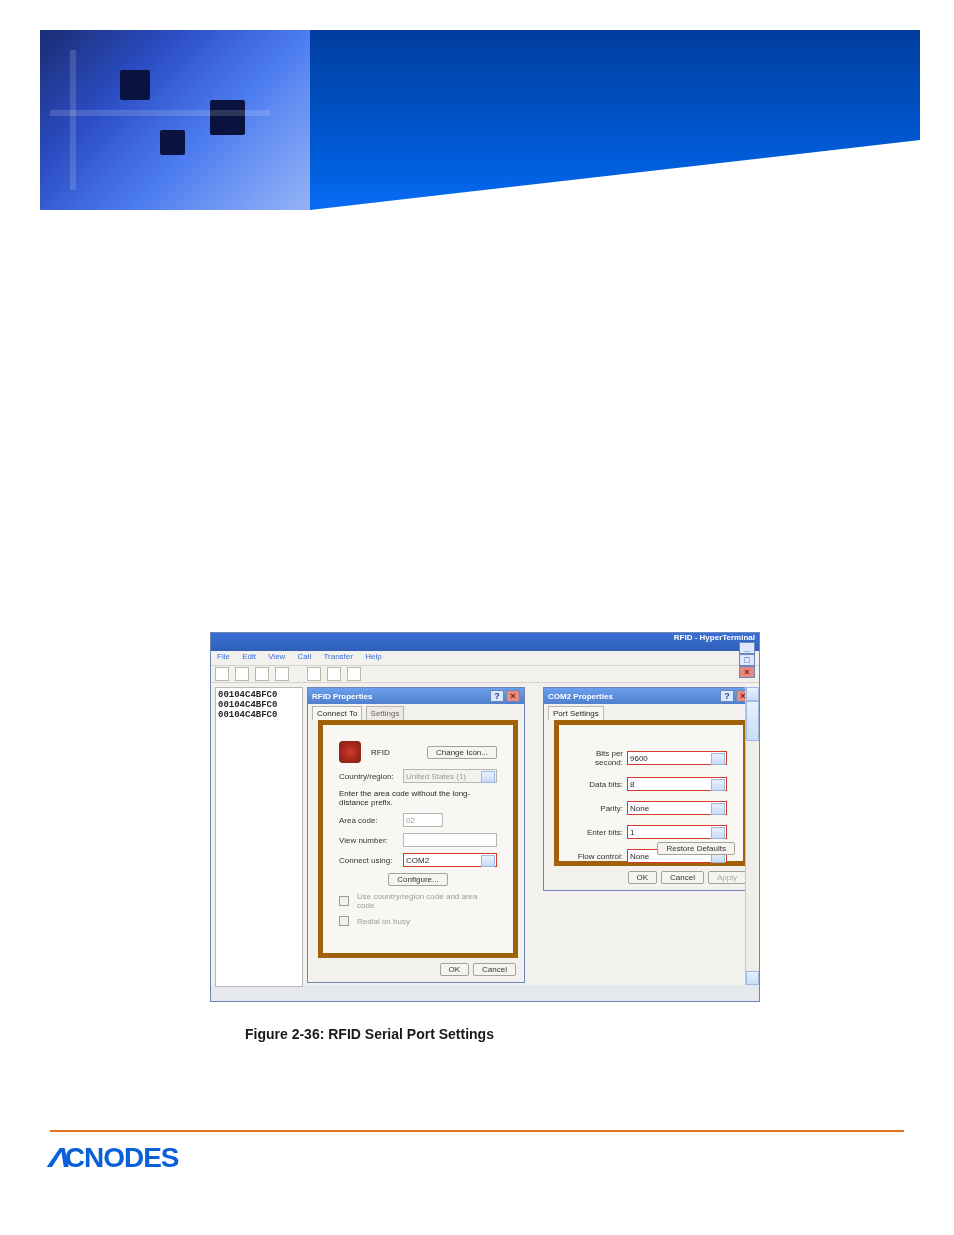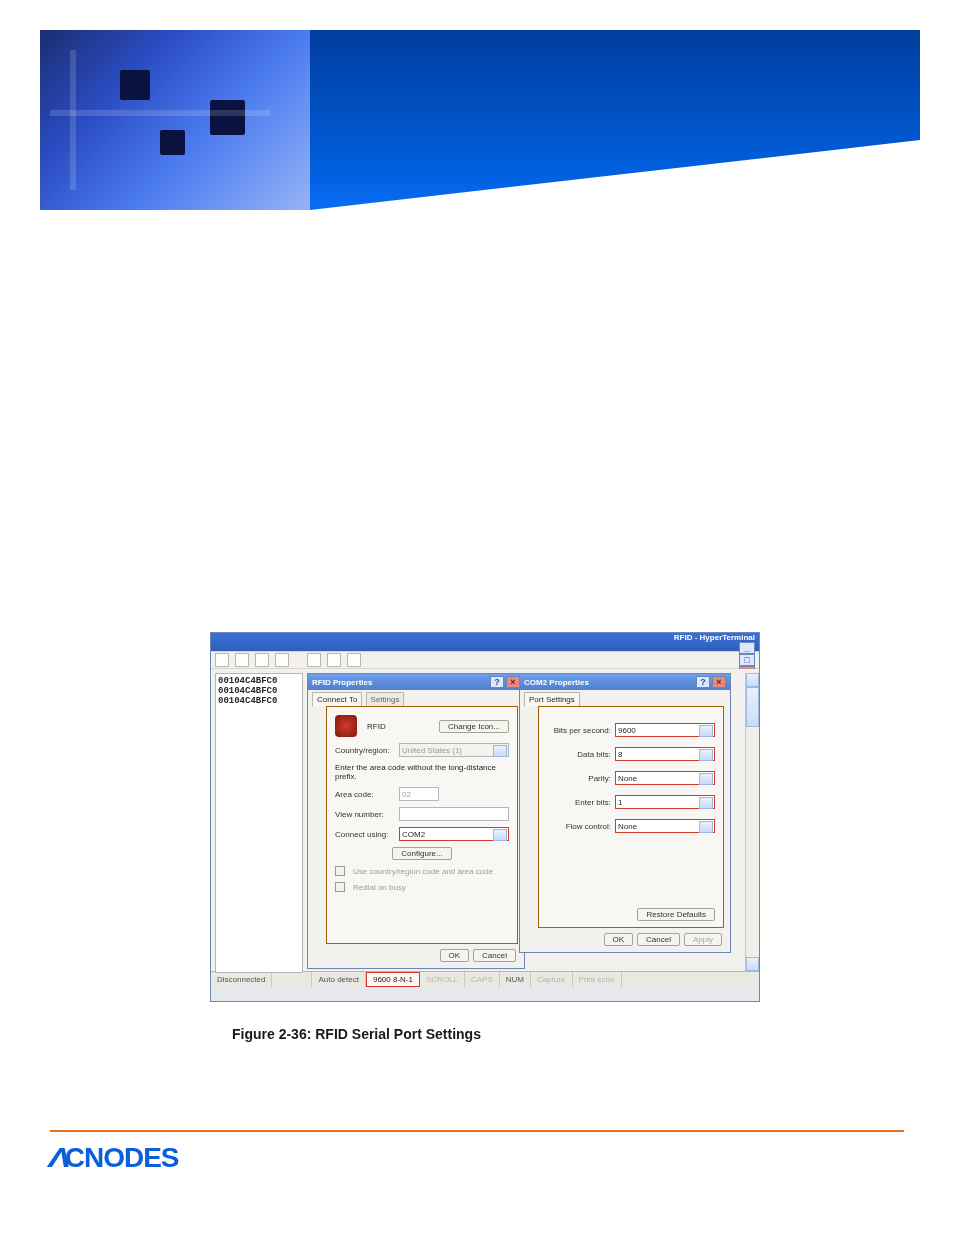--- a/index.html
+++ b/index.html
@@ -128,21 +128,21 @@
   }
   .ht-term div { white-space: nowrap; }
 
   
   .dlg {
     position: absolute;
     background: #f2f1ed;
     border: 1px solid #6c86b5;
   }
   .dlg1 { top: 4px; left: 96px; width: 218px; height: 296px; }
-  .dlg2 { top: 4px; left: 308px; width: 212px; height: 280px; }
+  .dlg2 { top: 4px; left: 332px; width: 212px; height: 204px; }
 
   .dlg-title {
     height: 16px;
     background: linear-gradient(#6d9ff0, #4f7fcd);
     color: #fff;
     font-size: 8px; font-weight: bold;
     display: flex; align-items: center;
     padding: 0 4px;
   }
   .dlg-title .spacer { flex: 1; }
@@ -164,25 +164,25 @@
     display: inline-block;
     padding: 2px 4px;
     background: #f8f7f4;
     border: 1px solid #bab7aa;
     border-bottom: none;
     margin-right: 1px;
   }
   .dlg-tab.inactive { background: #eceae3; color: #666; }
 
   .dlg-pane {
-    margin: 0 6px 6px 18px;
+    margin: 0 6px 6px 10px;
     height: calc(100% - 56px);
-    border: 1px solid #a16207;
+    border: 5px solid #a16207;
     background: #f8f7f4;
-    padding: 8px;
+    padding: 16px;
     font-size: 8px;
     position: relative;
   }
 
   .row { display: flex; align-items: center; margin-bottom: 6px; gap: 4px; }
   .row label { width: 60px; color: #333; }
   .icon-tel {
     width: 22px; height: 22px; background: radial-gradient(#d43a2a, #7c1a10);
     border-radius: 4px; margin-right: 6px;
   }
@@ -265,21 +265,21 @@
   .ht-scroll .thumb {
     position: absolute; top: 14px; left: 0; right: 0; height: 40px;
     background: linear-gradient(#e9f1fc, #c9dcf6);
     border: 1px solid #9cb9e2;
   }
   .ht-scroll .arr.bot { position: absolute; bottom: 0; left: 0; right: 0; }
 
   
   .caption {
     position: absolute;
-    top: 1026px; left: 202px;
+    top: 1026px; left: 215px;
     font-size: 14px;
     font-weight: bold;
     color: #1a1a1a;
     padding-left: 30px;
   }
 
   
   .rule {
     position: absolute;
     top: 1130px; left: 50px; right: 50px;
@@ -319,20 +319,28 @@
 
   <div class="ht-title">
     <span class="icon"></span>
     <span>RFID - HyperTerminal</span>
     <span class="spacer"></span>
     <span class="wbtn">_</span>
     <span class="wbtn">□</span>
     <span class="wbtn close">×</span>
   </div>
 
+  <div class="ht-menu">
+    <span>File</span>
+    <span>Edit</span>
+    <span>View</span>
+    <span>Call</span>
+    <span>Transfer</span>
+    <span>Help</span>
+  </div>
 
   <div class="ht-toolbar">
     <span class="tb-ico"></span>
     <span class="tb-ico"></span>
     <span class="tb-ico"></span>
     <span class="tb-ico"></span>
     <span style="width:6px"></span>
     <span class="tb-ico"></span>
     <span class="tb-ico"></span>
     <span class="tb-ico"></span>
@@ -459,31 +467,20 @@
       </div>
     </div>
 
     <div class="ht-scroll">
       <div class="arr"></div>
       <div class="thumb"></div>
       <div class="arr bot"></div>
     </div>
   </div>
 
-  <div class="ht-status">
-    <span class="cell">Disconnected</span>
-    <span class="cell" style="flex:0 0 40px"></span>
-    <span class="cell">Auto detect</span>
-    <span class="cell hi">9600 8-N-1</span>
-    <span class="cell grey">SCROLL</span>
-    <span class="cell grey">CAPS</span>
-    <span class="cell">NUM</span>
-    <span class="cell grey">Capture</span>
-    <span class="cell grey">Print echo</span>
-  </div>
 </div>
 
 <div class="caption">Figure 2-36: RFID Serial Port Settings</div>
 
 <div class="rule"></div>
 <div class="logo">
   <span class="lam">Λ</span><span>CNODES</span>
 </div>
 
 </body></html>

